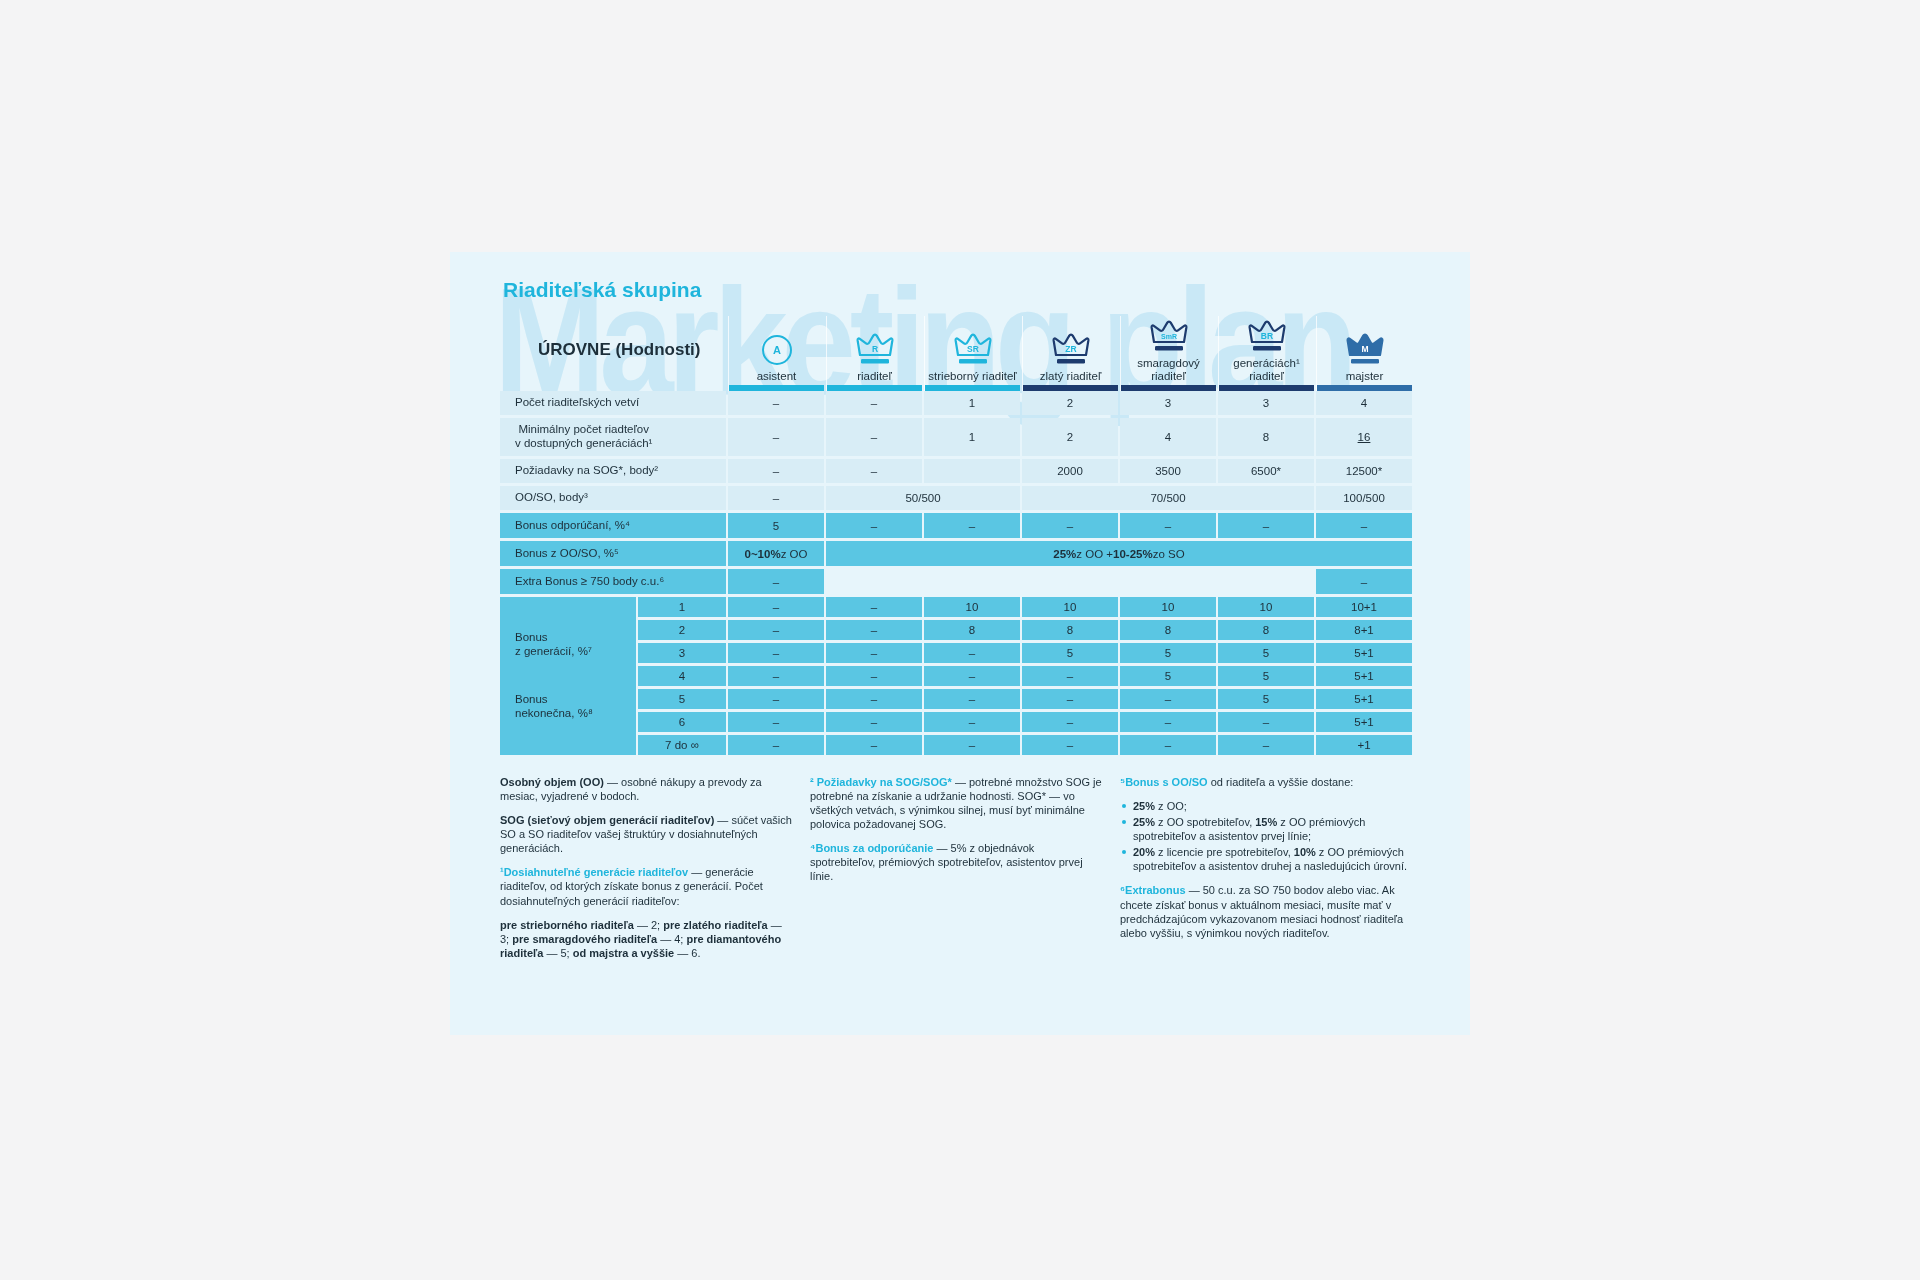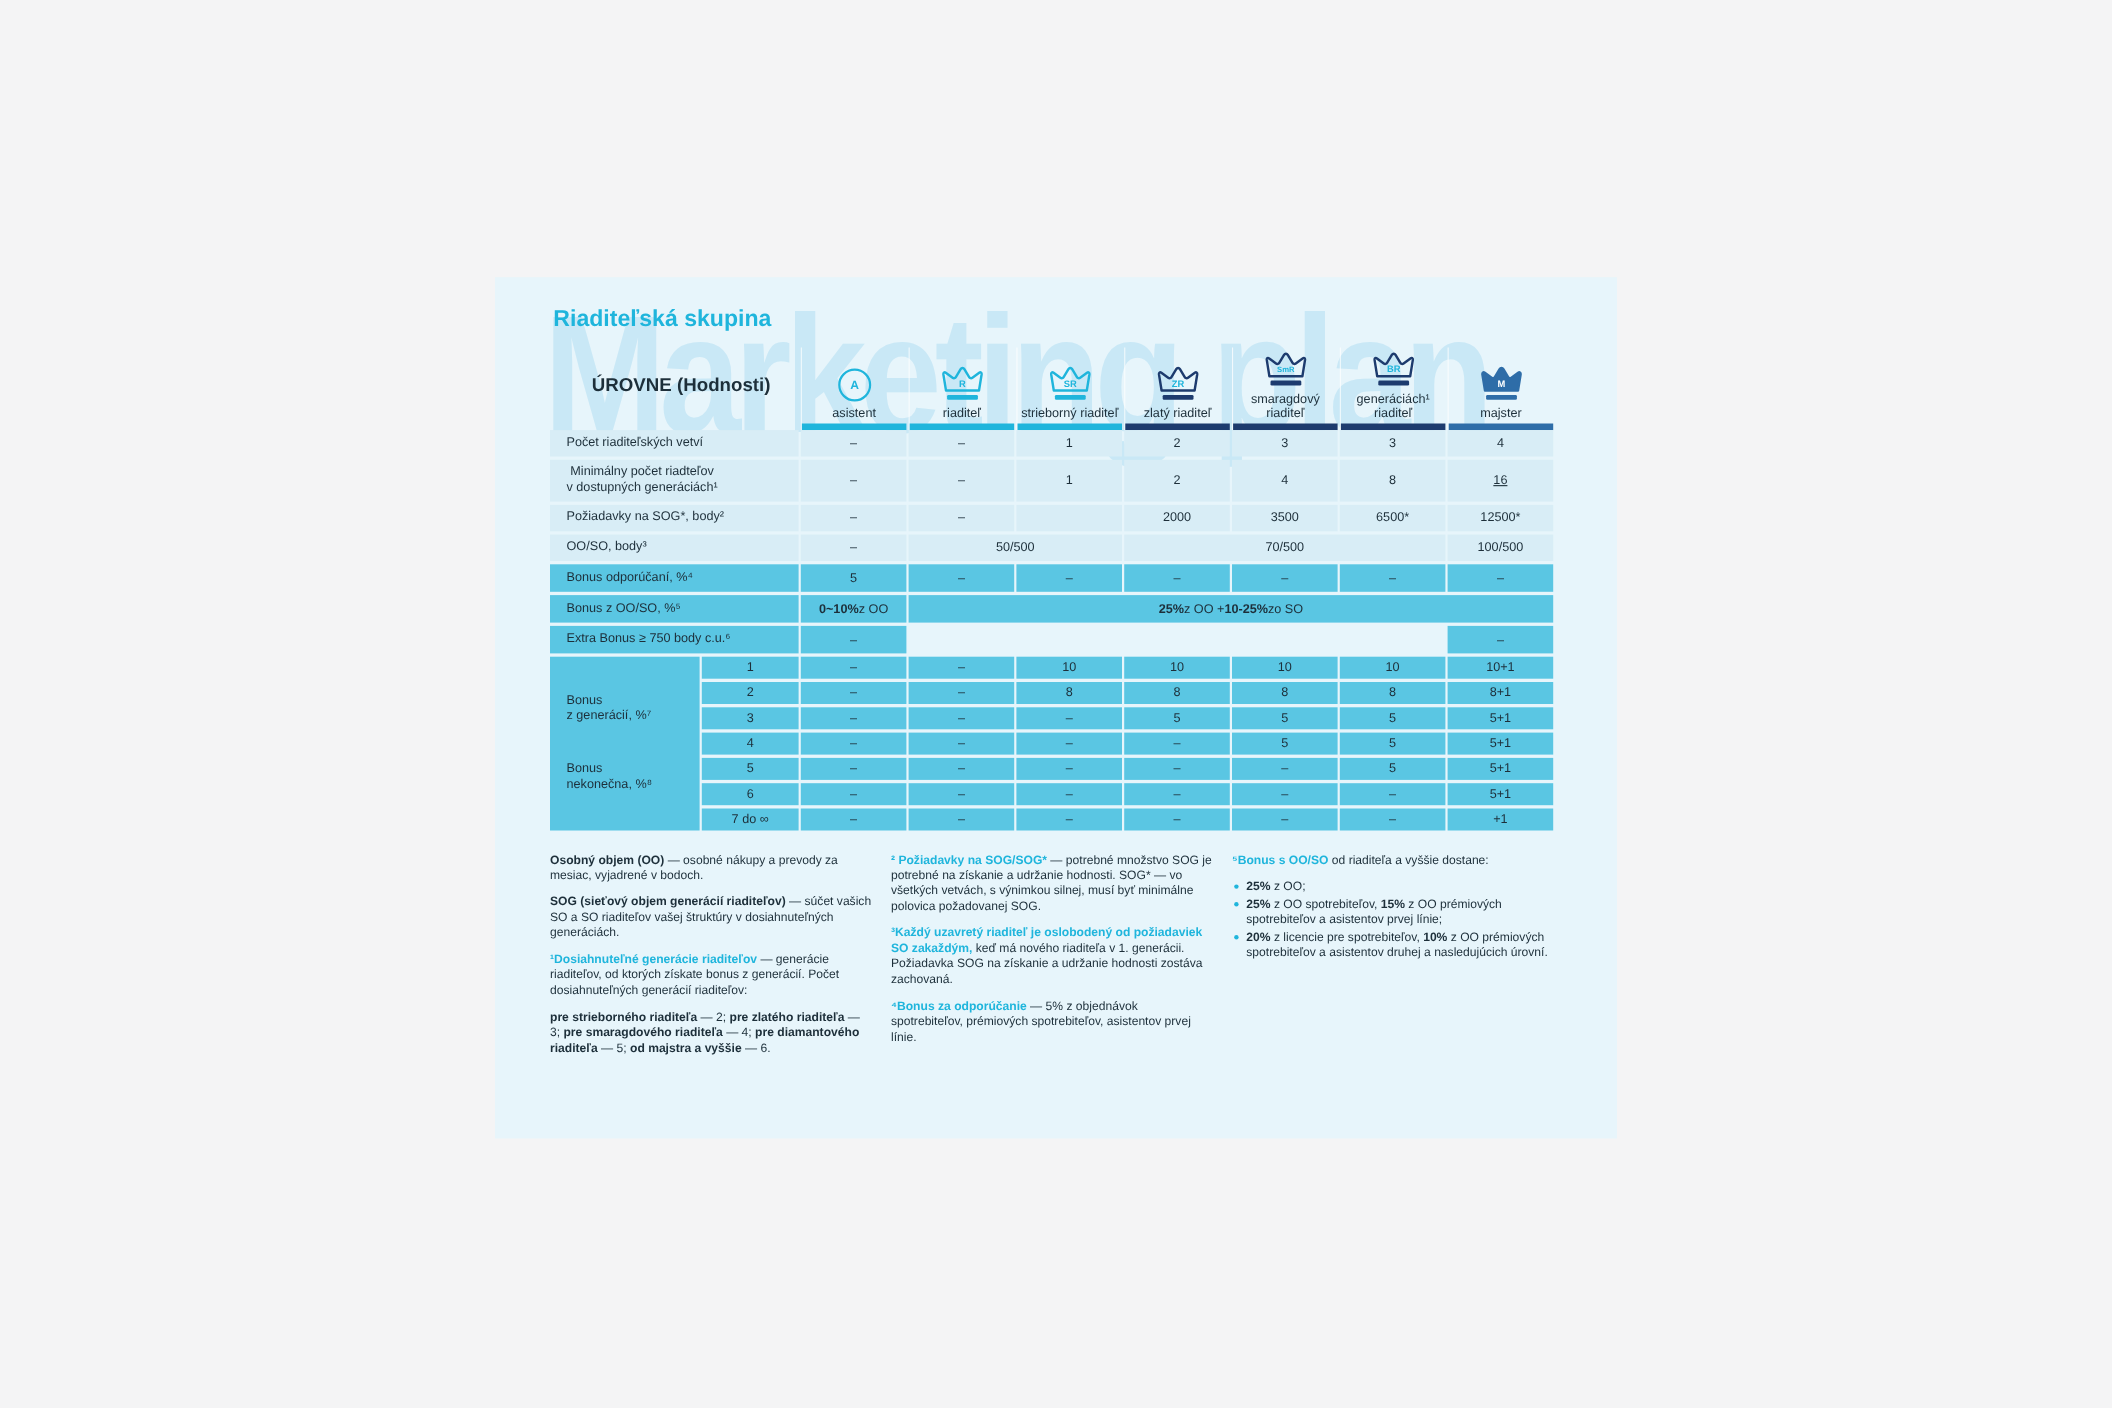--- a/index.html
+++ b/index.html
@@ -236,26 +236,26 @@
       </div>
     <div class="fnotes">
       <div class="fcol" id="fcol1">
           <p class="fp"><span class="b ">Osobný objem (OO)</span><span> — osobné nákupy a prevody za mesiac, vyjadrené v bodoch.</span></p>
           <p class="fp"><span class="b ">SOG (sieťový objem generácií riaditeľov)</span><span> — súčet vašich SO a SO riaditeľov vašej štruktúry v dosiahnuteľných generáciách.</span></p>
           <p class="fp"><span class="b cy">¹Dosiahnuteľné generácie riaditeľov</span><span> — generácie riaditeľov, od ktorých získate bonus z generácií. Počet dosiahnuteľných generácií riaditeľov:</span></p>
           <p class="fp"><span class="b ">pre strieborného riaditeľa</span><span> — 2; </span><span class="b ">pre zlatého riaditeľa</span><span> — 3; </span><span class="b ">pre smaragdového riaditeľa</span><span> — 4; </span><span class="b ">pre diamantového riaditeľa</span><span> — 5; </span><span class="b ">od majstra a vyššie</span><span> — 6.</span></p>
         </div>
       <div class="fcol" id="fcol2">
           <p class="fp"><span class="b cy">² Požiadavky na SOG/SOG*</span><span> — potrebné množstvo SOG je potrebné na získanie a udržanie hodnosti. SOG* — vo všetkých vetvách, s výnimkou silnej, musí byť minimálne polovica požadovanej SOG.</span></p>
-          <p class="fp"><span class="b cy">³Každý uzavretý riaditeľ je oslobodený od požiadaviek SO zakaždým,</span><span> keď má nového riaditeľa v 1. generácii. Požiadavka SOG na získanie a udržanie hodnosti zostáva zachovaná.</span></p>
           <p class="fp"><span class="b cy">⁴Bonus za odporúčanie</span><span> — 5% z objednávok spotrebiteľov, prémiových spotrebiteľov, asistentov prvej línie.</span></p>
         </div>
       <div class="fcol" id="fcol3">
           <p class="fp"><span class="b cy">⁵Bonus s OO/SO</span><span> od riaditeľa a vyššie dostane:</span></p>
           <ul class="fb">
             <li><span class="b ">25%</span><span> z OO;</span></li>
             <li><span class="b ">25%</span><span> z OO spotrebiteľov, </span><span class="b ">15%</span><span> z OO prémiových spotrebiteľov a asistentov prvej línie;</span></li>
             <li><span class="b ">20%</span><span> z licencie pre spotrebiteľov, </span><span class="b ">10%</span><span> z OO prémiových spotrebiteľov a asistentov druhej a nasledujúcich úrovní.</span></li>
           </ul>
+          <p class="fp"><span class="b cy">⁶Extrabonus</span><span> — 50 c.u. za SO 750 bodov alebo viac. Ak chcete získať bonus v aktuálnom mesiaci, musíte mať v predchádzajúcom vykazovanom mesiaci hodnosť riaditeľa alebo vyššiu, s výnimkou nových riaditeľov.</span></p>
         </div>
     </div>
   </div>
 </div>
 
 </body></html>

